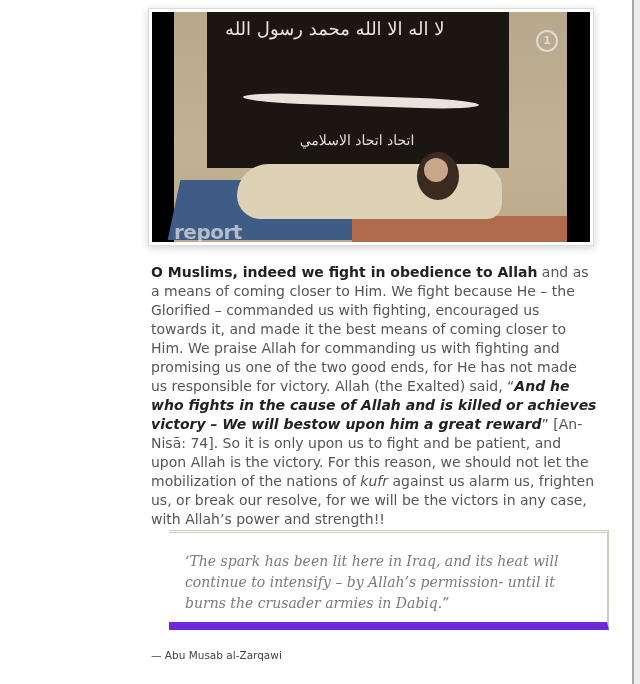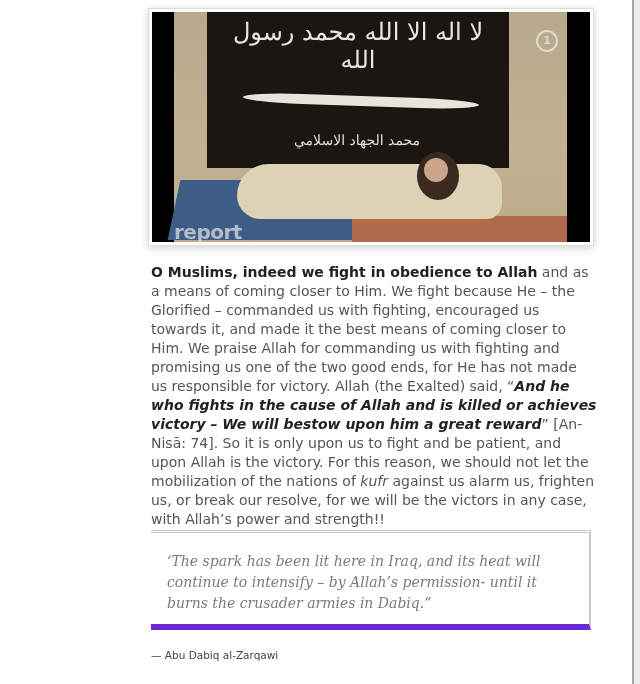--- a/index.html
+++ b/index.html
@@ -26,22 +26,22 @@
     }
     .video .scene {
       position: absolute; left: 22px; top: 0; width: 393px; height: 230px;
       background: linear-gradient(180deg,#b8a88c 0%,#c2b293 60%,#bba98a 100%);
     }
     .video .flag {
       position: absolute; left: 55px; top: 0; width: 302px; height: 156px;
       background: #1c1613;
     }
     .flag .script {
-      position: absolute; left: 18px; top: 6px; width: 266px; text-align: center;
-      color: #eae6df; font-family: "DejaVu Serif", serif; font-size: 24px;
+      position: absolute; left: 18px; top: 6px; width: 266px; text-align: left;
+      color: #eae6df; font-family: "DejaVu Serif", serif; font-size: 18px;
       letter-spacing: 1px; direction: rtl;
     }
     .flag .sword {
       position: absolute; left: 36px; top: 84px; width: 236px; height: 10px;
       border-radius: 50% / 100%; background: #e8e4dc;
       transform: rotate(2deg);
     }
     .flag .caption {
       position: absolute; left: 60px; top: 120px; width: 180px; text-align: center;
       color: #e2ddd4; font-family: "DejaVu Serif", serif; font-size: 14px; direction: rtl;
@@ -78,24 +78,24 @@
       letter-spacing: -0.5px;
     }
     .body-text {
       position: absolute; left: 3px; top: 263px; width: 446px;
       font-size: 14px; line-height: 19px; color: #555555;
     }
     .body-text b { color: #222222; }
     .body-text .bi { color: #222222; font-weight: bold; font-style: italic; }
     .body-text i { font-style: italic; }
     .quote {
-      position: absolute; left: 3px; top: 530px; width: 440px; height: 100px;
+      position: absolute; left: 21px; top: 530px; width: 440px; height: 100px;
       border-top: 3px double #cfcabf;
       border-right: 2px solid #cfcabf;
-      border-bottom: 6px solid #6d28d9;
+      border-bottom: 8px solid #6d28d9;
       box-sizing: border-box;
     }
     .quote p {
       margin: 0; position: absolute; left: 16px; top: 18px; width: 415px;
       font-family: "DejaVu Serif", "Liberation Serif", serif; font-style: italic;
       font-size: 14px; line-height: 21px; color: #7a7a7a;
     }
     .attribution {
       position: absolute; left: 3px; top: 649px;
       font-size: 10.5px; color: #444444;
@@ -107,33 +107,33 @@
 <div class="right-edge"></div>
 
 <div class="content">
 
   <div class="figure">
     <div class="video">
       <div class="scene"></div>
       <div class="flag">
         <div class="script">لا اله الا الله محمد رسول الله</div>
         <div class="sword"></div>
-        <div class="caption">محمد الجهاد الاسلامي</div>
+        <div class="caption">اتحاد اتحاد الاسلامي</div>
       </div>
       <div class="rug-blue"></div>
       <div class="rug-red"></div>
       <div class="person"></div>
       <div class="head"></div>
       <div class="face"></div>
       <div class="logo-one">1</div>
       <div class="watermark">report</div>
     </div>
   </div>
 
   <div class="body-text"><b>O Muslims, indeed we fight in obedience to Allah</b><span> and as a means of coming closer to Him.  We fight because He – the Glorified – commanded us with fighting, encouraged us towards it, and made it the best means of coming closer to Him.  We praise Allah for commanding us with fighting and promising us one of the two good ends, for He has not made us responsible for victory. Allah (the Exalted) said, “</span><span class="bi">And he who fights in the cause of Allah and is killed or achieves victory – We will bestow upon him a great reward</span><span>” [An-Nisā: 74].  So it is only upon us to fight and be patient, and upon Allah is the victory.  For this reason, we should not let the mobilization of the nations of </span><i>kufr</i><span> against us alarm us, frighten us, or break our resolve, for we will be the victors in any case, with Allah’s power and strength!!</span></div>
 
   <div class="quote">
     <p>‘The spark has been lit here in Iraq, and its heat will continue to intensify – by Allah’s permission- until it burns the crusader armies in Dabiq.”</p>
   </div>
 
-  <div class="attribution">— Abu Dabiq al-Zarqawi</div>
+  <div class="attribution">— Abu Musab al-Zarqawi</div>
 
 </div>
 
 </body></html>

